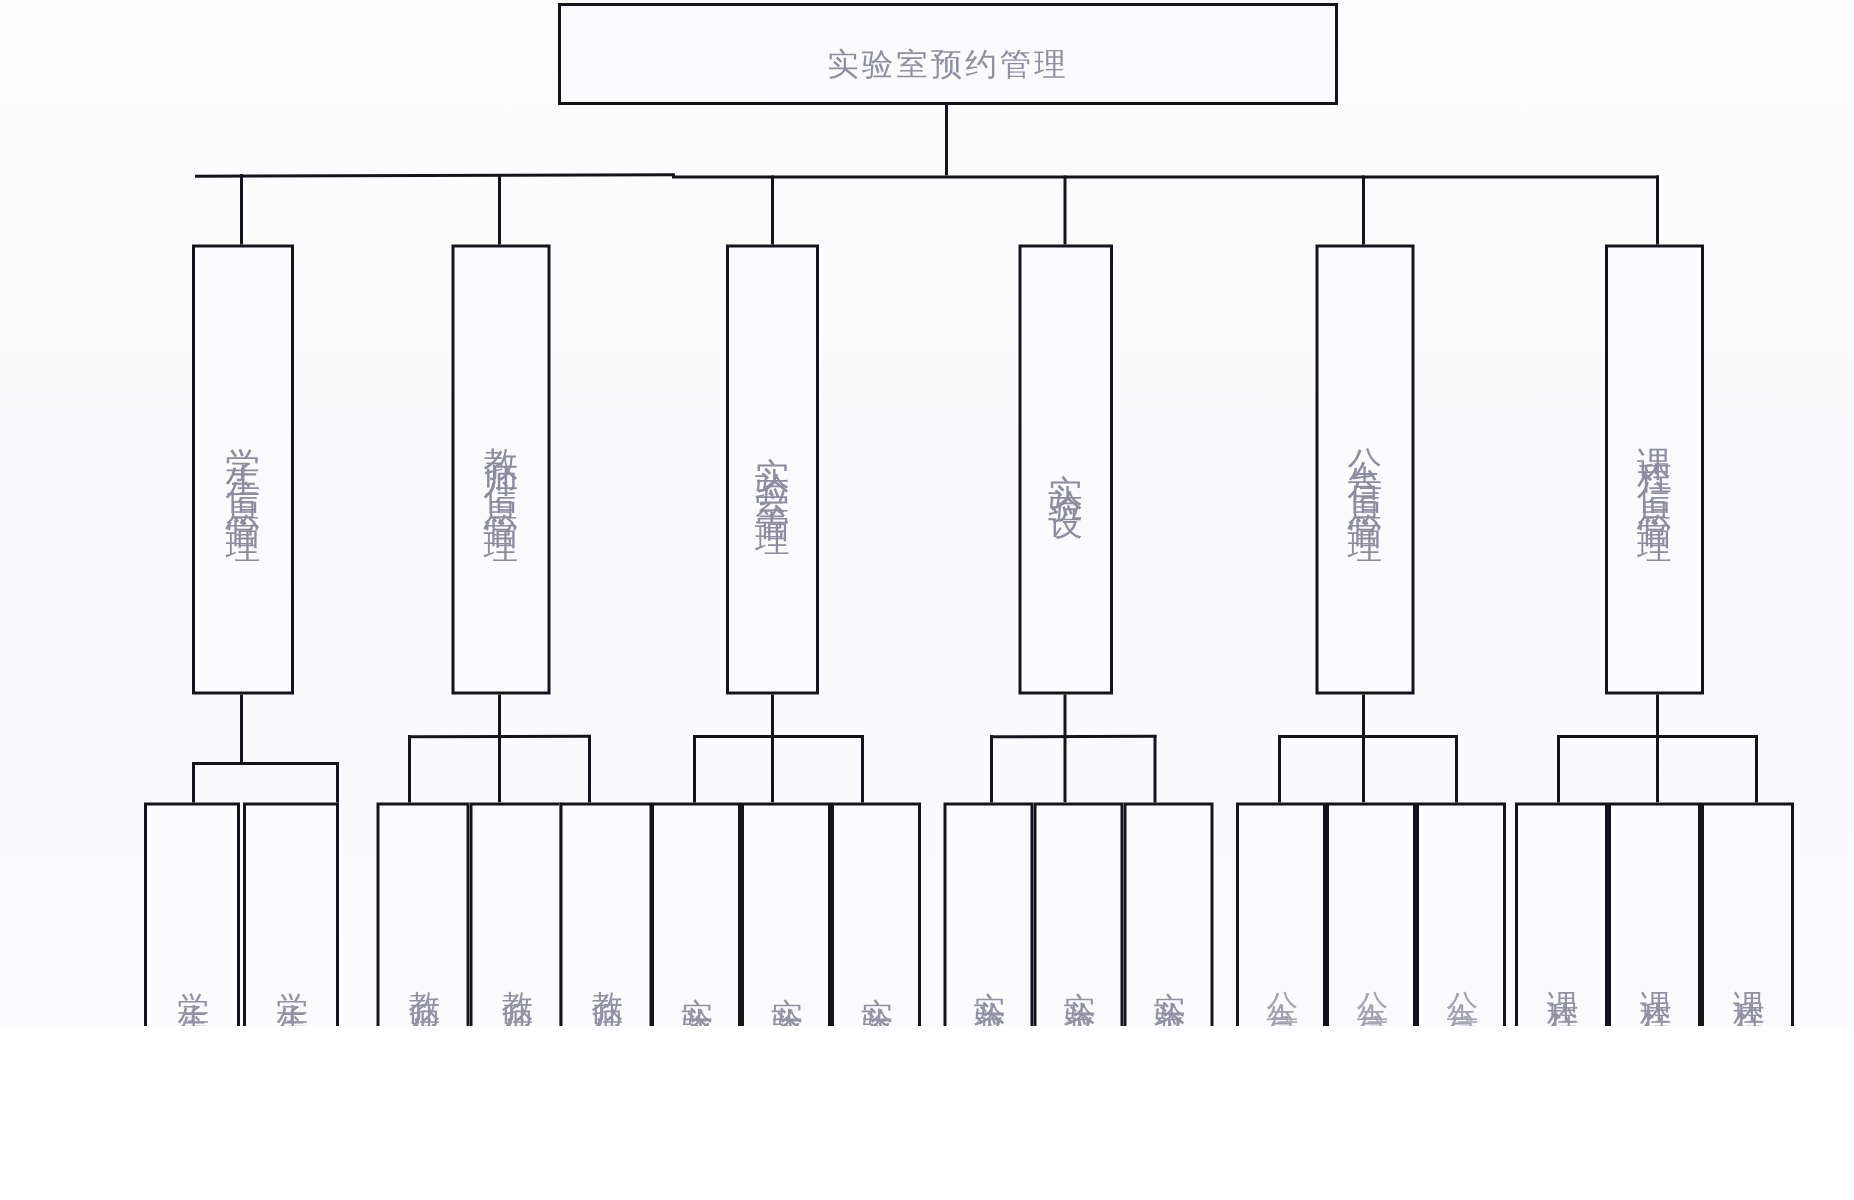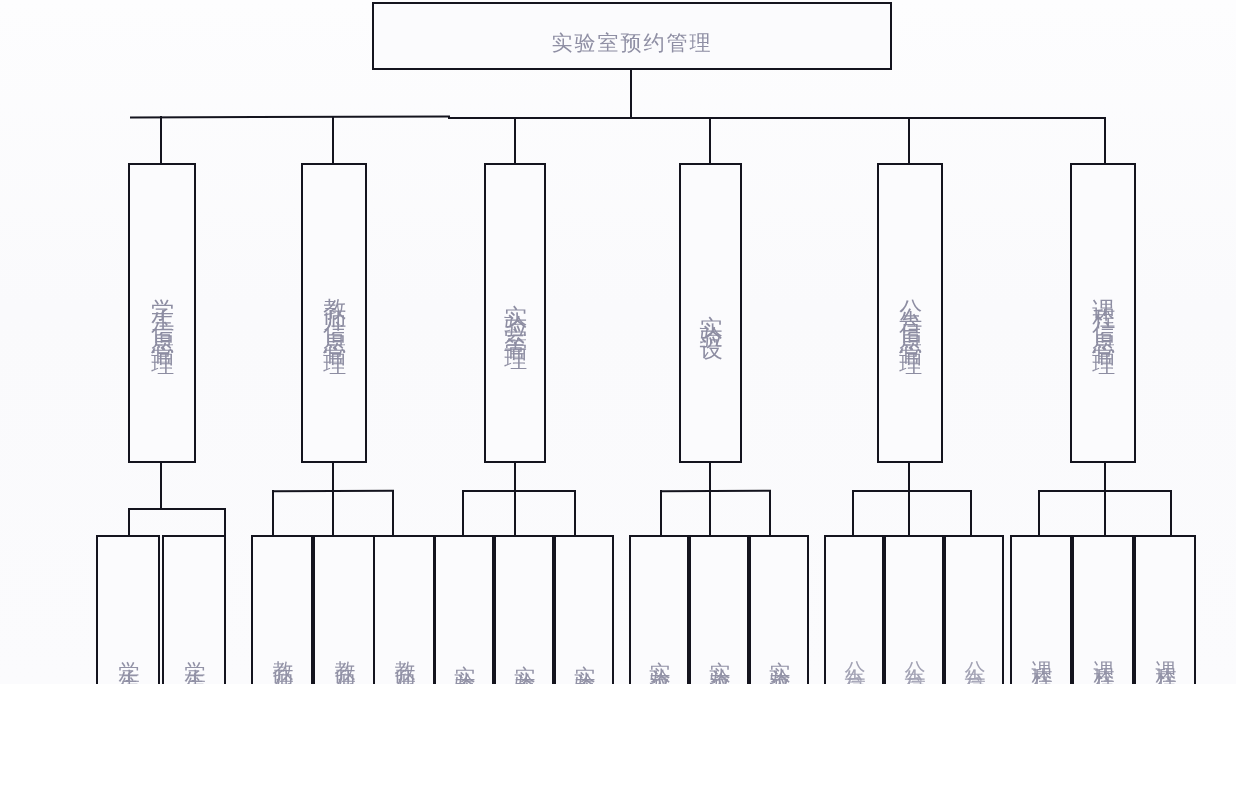--- a/index.html
+++ b/index.html
@@ -6,21 +6,21 @@
     margin: 0;
     padding: 0;
     background: #ffffff;
   }
   #canvas {
     position: relative;
     width: 1236px;
     height: 684px;
     background: linear-gradient(180deg, #fdfdfe 0%, #fafafc 45%, #fbfbfd 100%);
     overflow: hidden;
-    font-family: Liberation Serif, serif;
+    font-family: Liberation Sans, sans-serif;
   }
 
   
   .node {
     position: absolute;
     box-sizing: border-box;
     border: 2px solid #14141e;
     background: #fbfbfd;
     display: flex;
     align-items: center;

